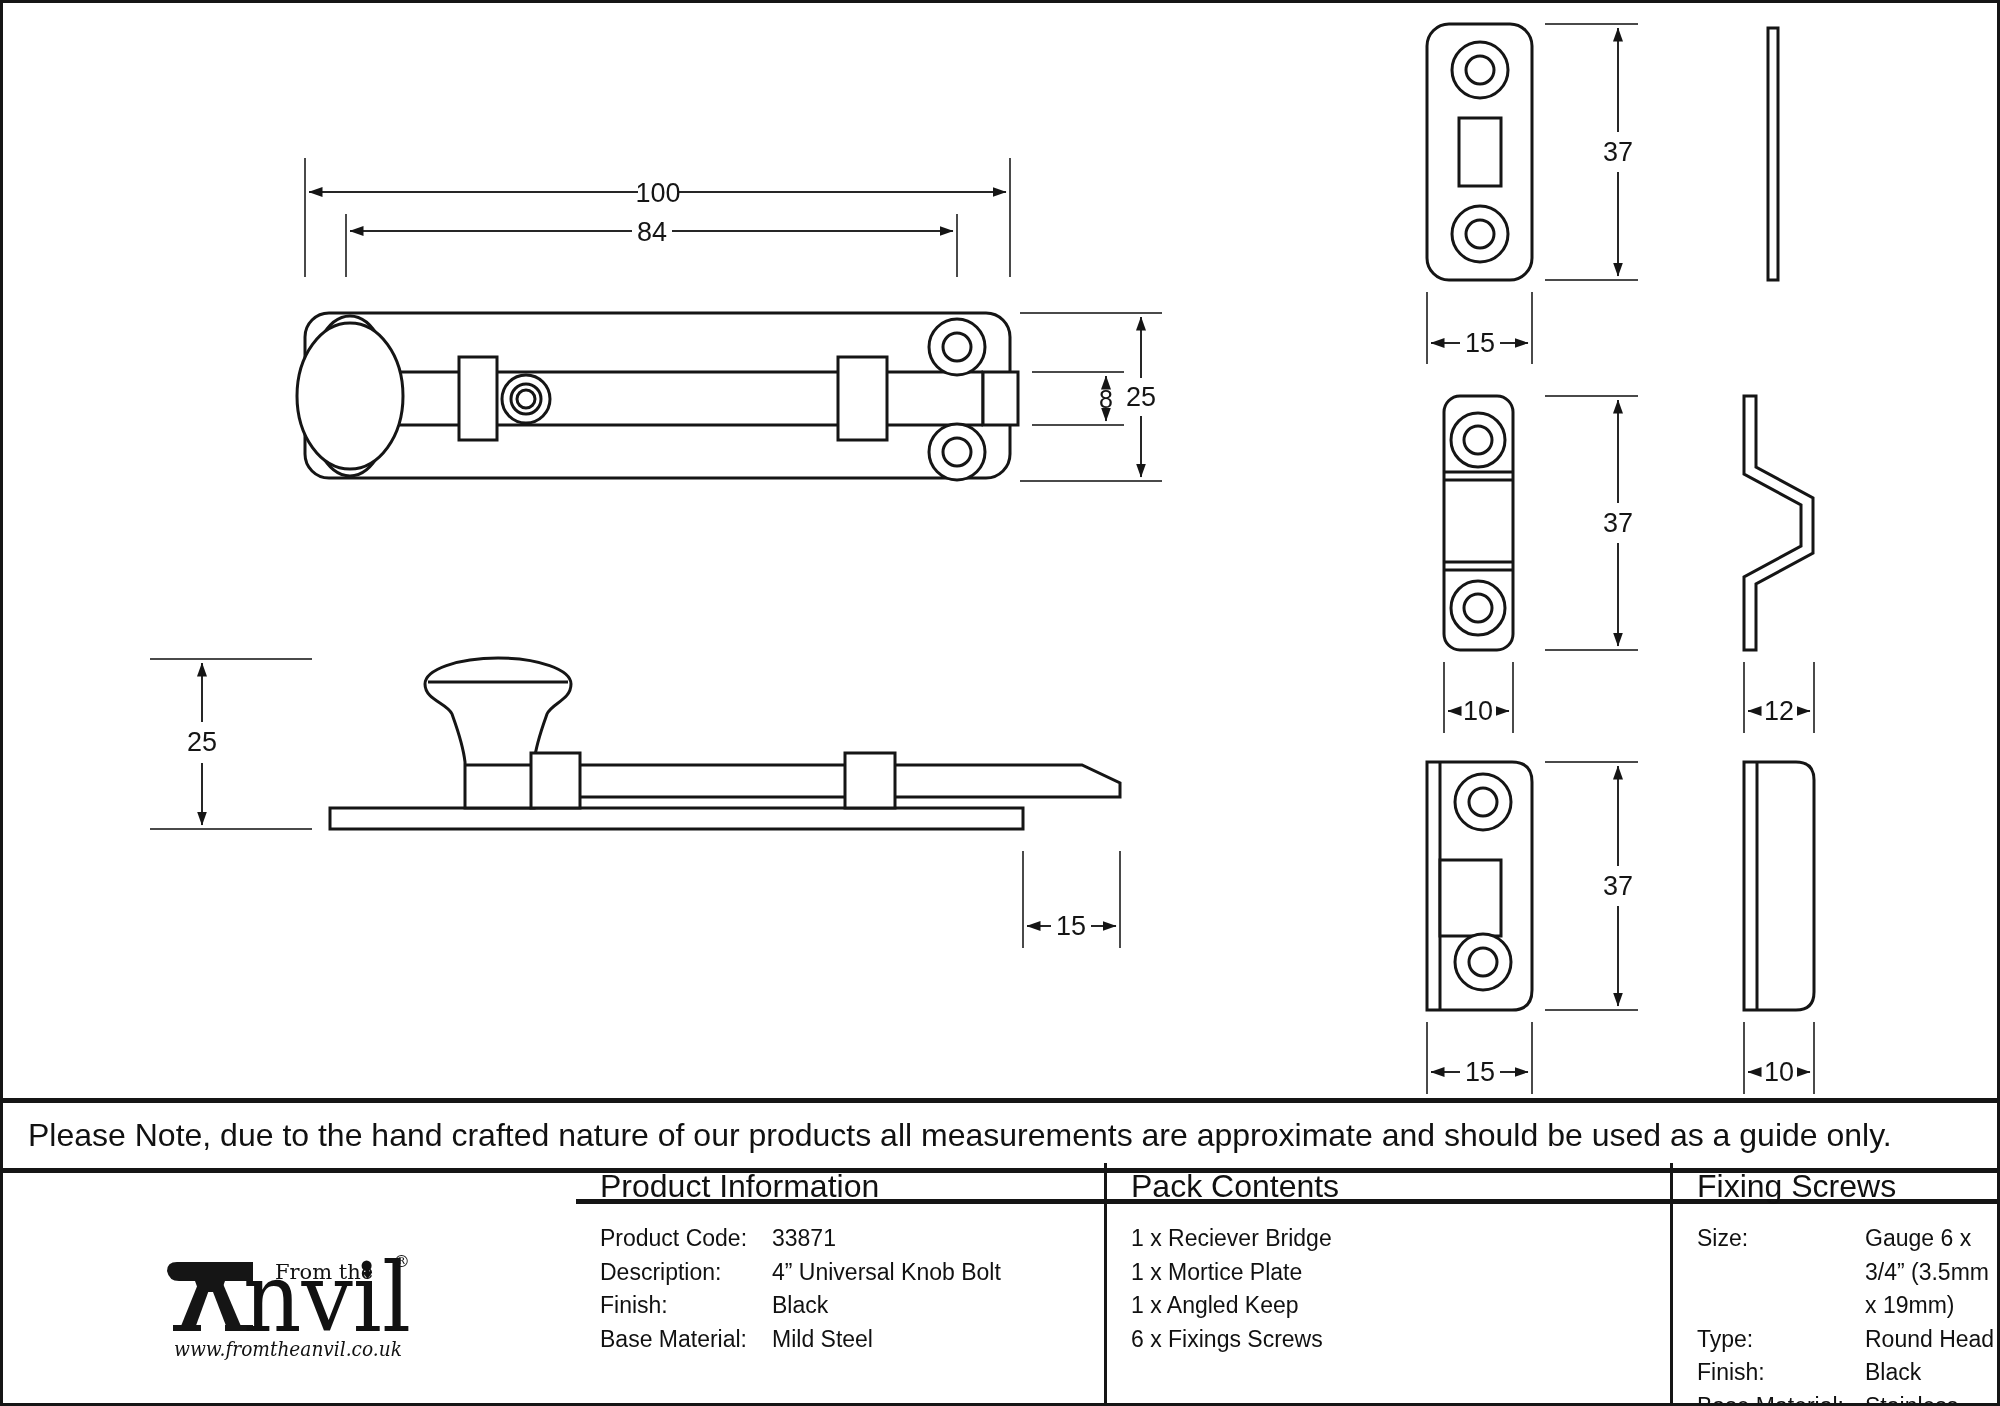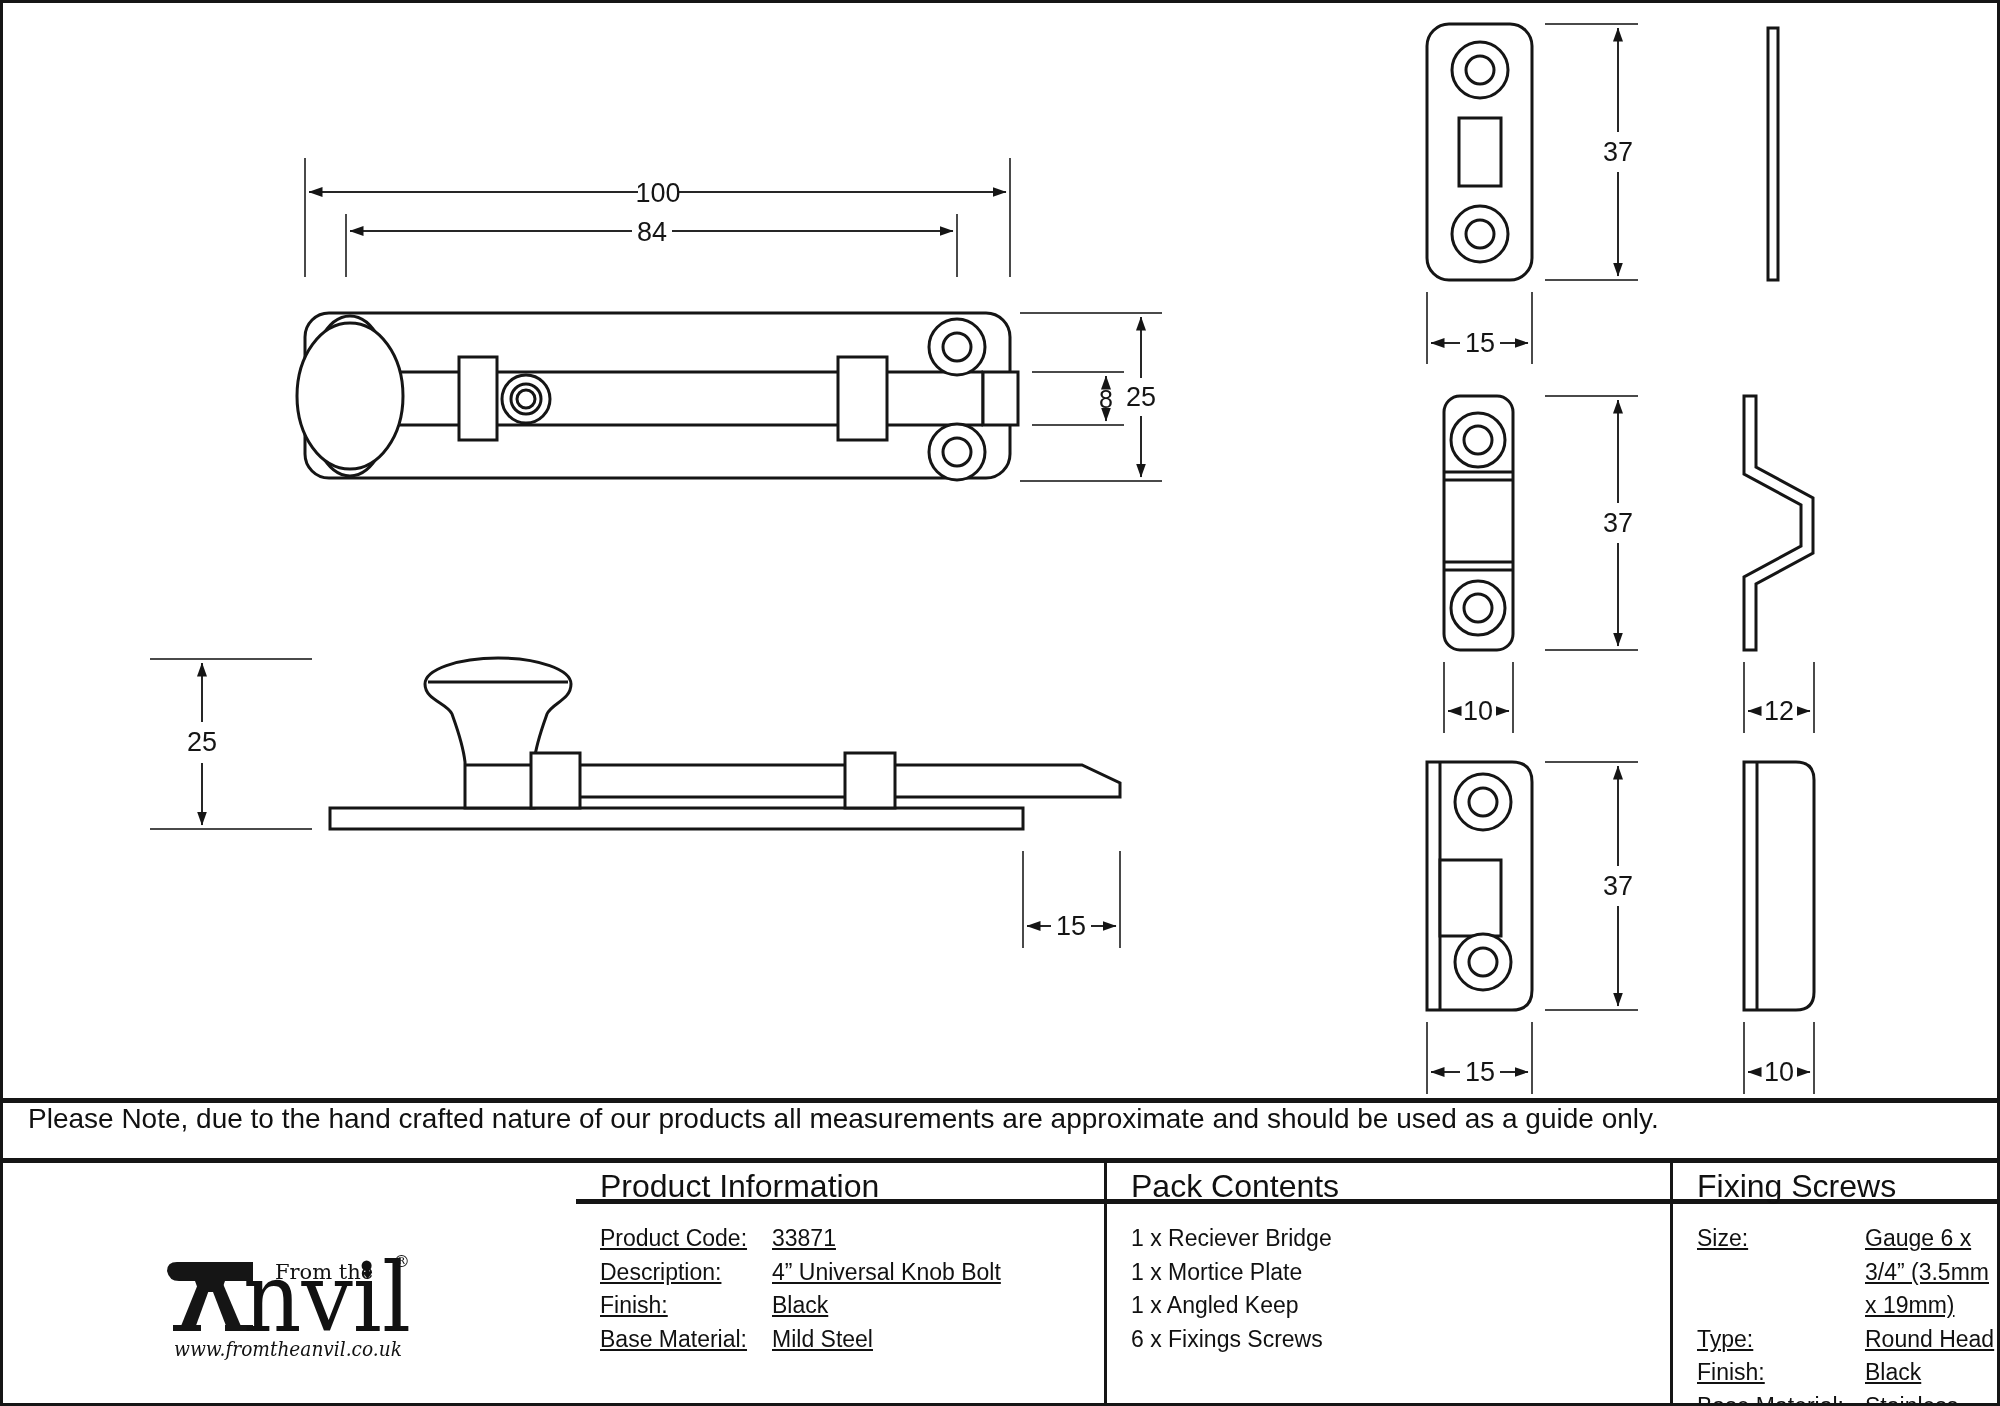--- a/index.html
+++ b/index.html
@@ -5,29 +5,29 @@
   html,body{margin:0;padding:0;background:#fff;}
   body{width:2000px;height:1406px;position:relative;font-family:"Liberation Sans",sans-serif;color:#111;}
   .page-border{position:absolute;inset:0;border:3px solid #151515;pointer-events:none;z-index:50;}
   .drawing-area{position:absolute;top:0;left:0;}
   .obj{fill:#fff;stroke:#151515;stroke-width:3;}
   .objline{fill:none;stroke:#151515;stroke-width:3;}
   .solid{fill:#151515;stroke:none;}
   .dim{stroke:#262626;stroke-width:2;fill:none;}
   .ext{stroke:#4a4a4a;stroke-width:2;fill:none;}
   .dimtxt{font-family:"Liberation Sans",sans-serif;font-size:27px;fill:#151515;text-anchor:middle;dominant-baseline:central;}
-  .note-bar{position:absolute;left:0;right:0;top:1098px;height:65px;box-sizing:border-box;
-    border-top:5px solid #151515;border-bottom:5px solid #151515;display:flex;
-    padding-left:28px;font-size:28px;}
+  .note-bar{position:absolute;left:0;right:0;top:1098px;height:75px;box-sizing:border-box;
+    border-top:5px solid #151515;border-bottom:5px solid #151515;display:flex;align-items:center;
+    padding-left:28px;font-size:32px;}
   .spec-table{position:absolute;left:0;right:0;top:1163px;bottom:0;display:grid;
     grid-template-columns:576px 531px 566px auto;grid-template-rows:41px auto;}
   .th{box-sizing:border-box;border-right:3px solid #151515;border-bottom:5px solid #151515;
     padding:5px 0 0 24px;font-size:32px;}
   .td{box-sizing:border-box;border-right:3px solid #151515;padding:18px 0 0 24px;font-size:23px;}
-  .kv{display:flex;line-height:33.5px;text-decoration:underline;}
+  .kv{display:flex;line-height:33.5px;}
   .kv .k{width:172px;flex:none;}
   .td-screws .kv .k{width:168px;}
   .list-row{line-height:33.5px;}
   .logo-cell{grid-row:1/3;display:flex;align-items:center;justify-content:center;}
 </style>
 </head>
 <body>
 
 <div class="page-border"></div>
 

